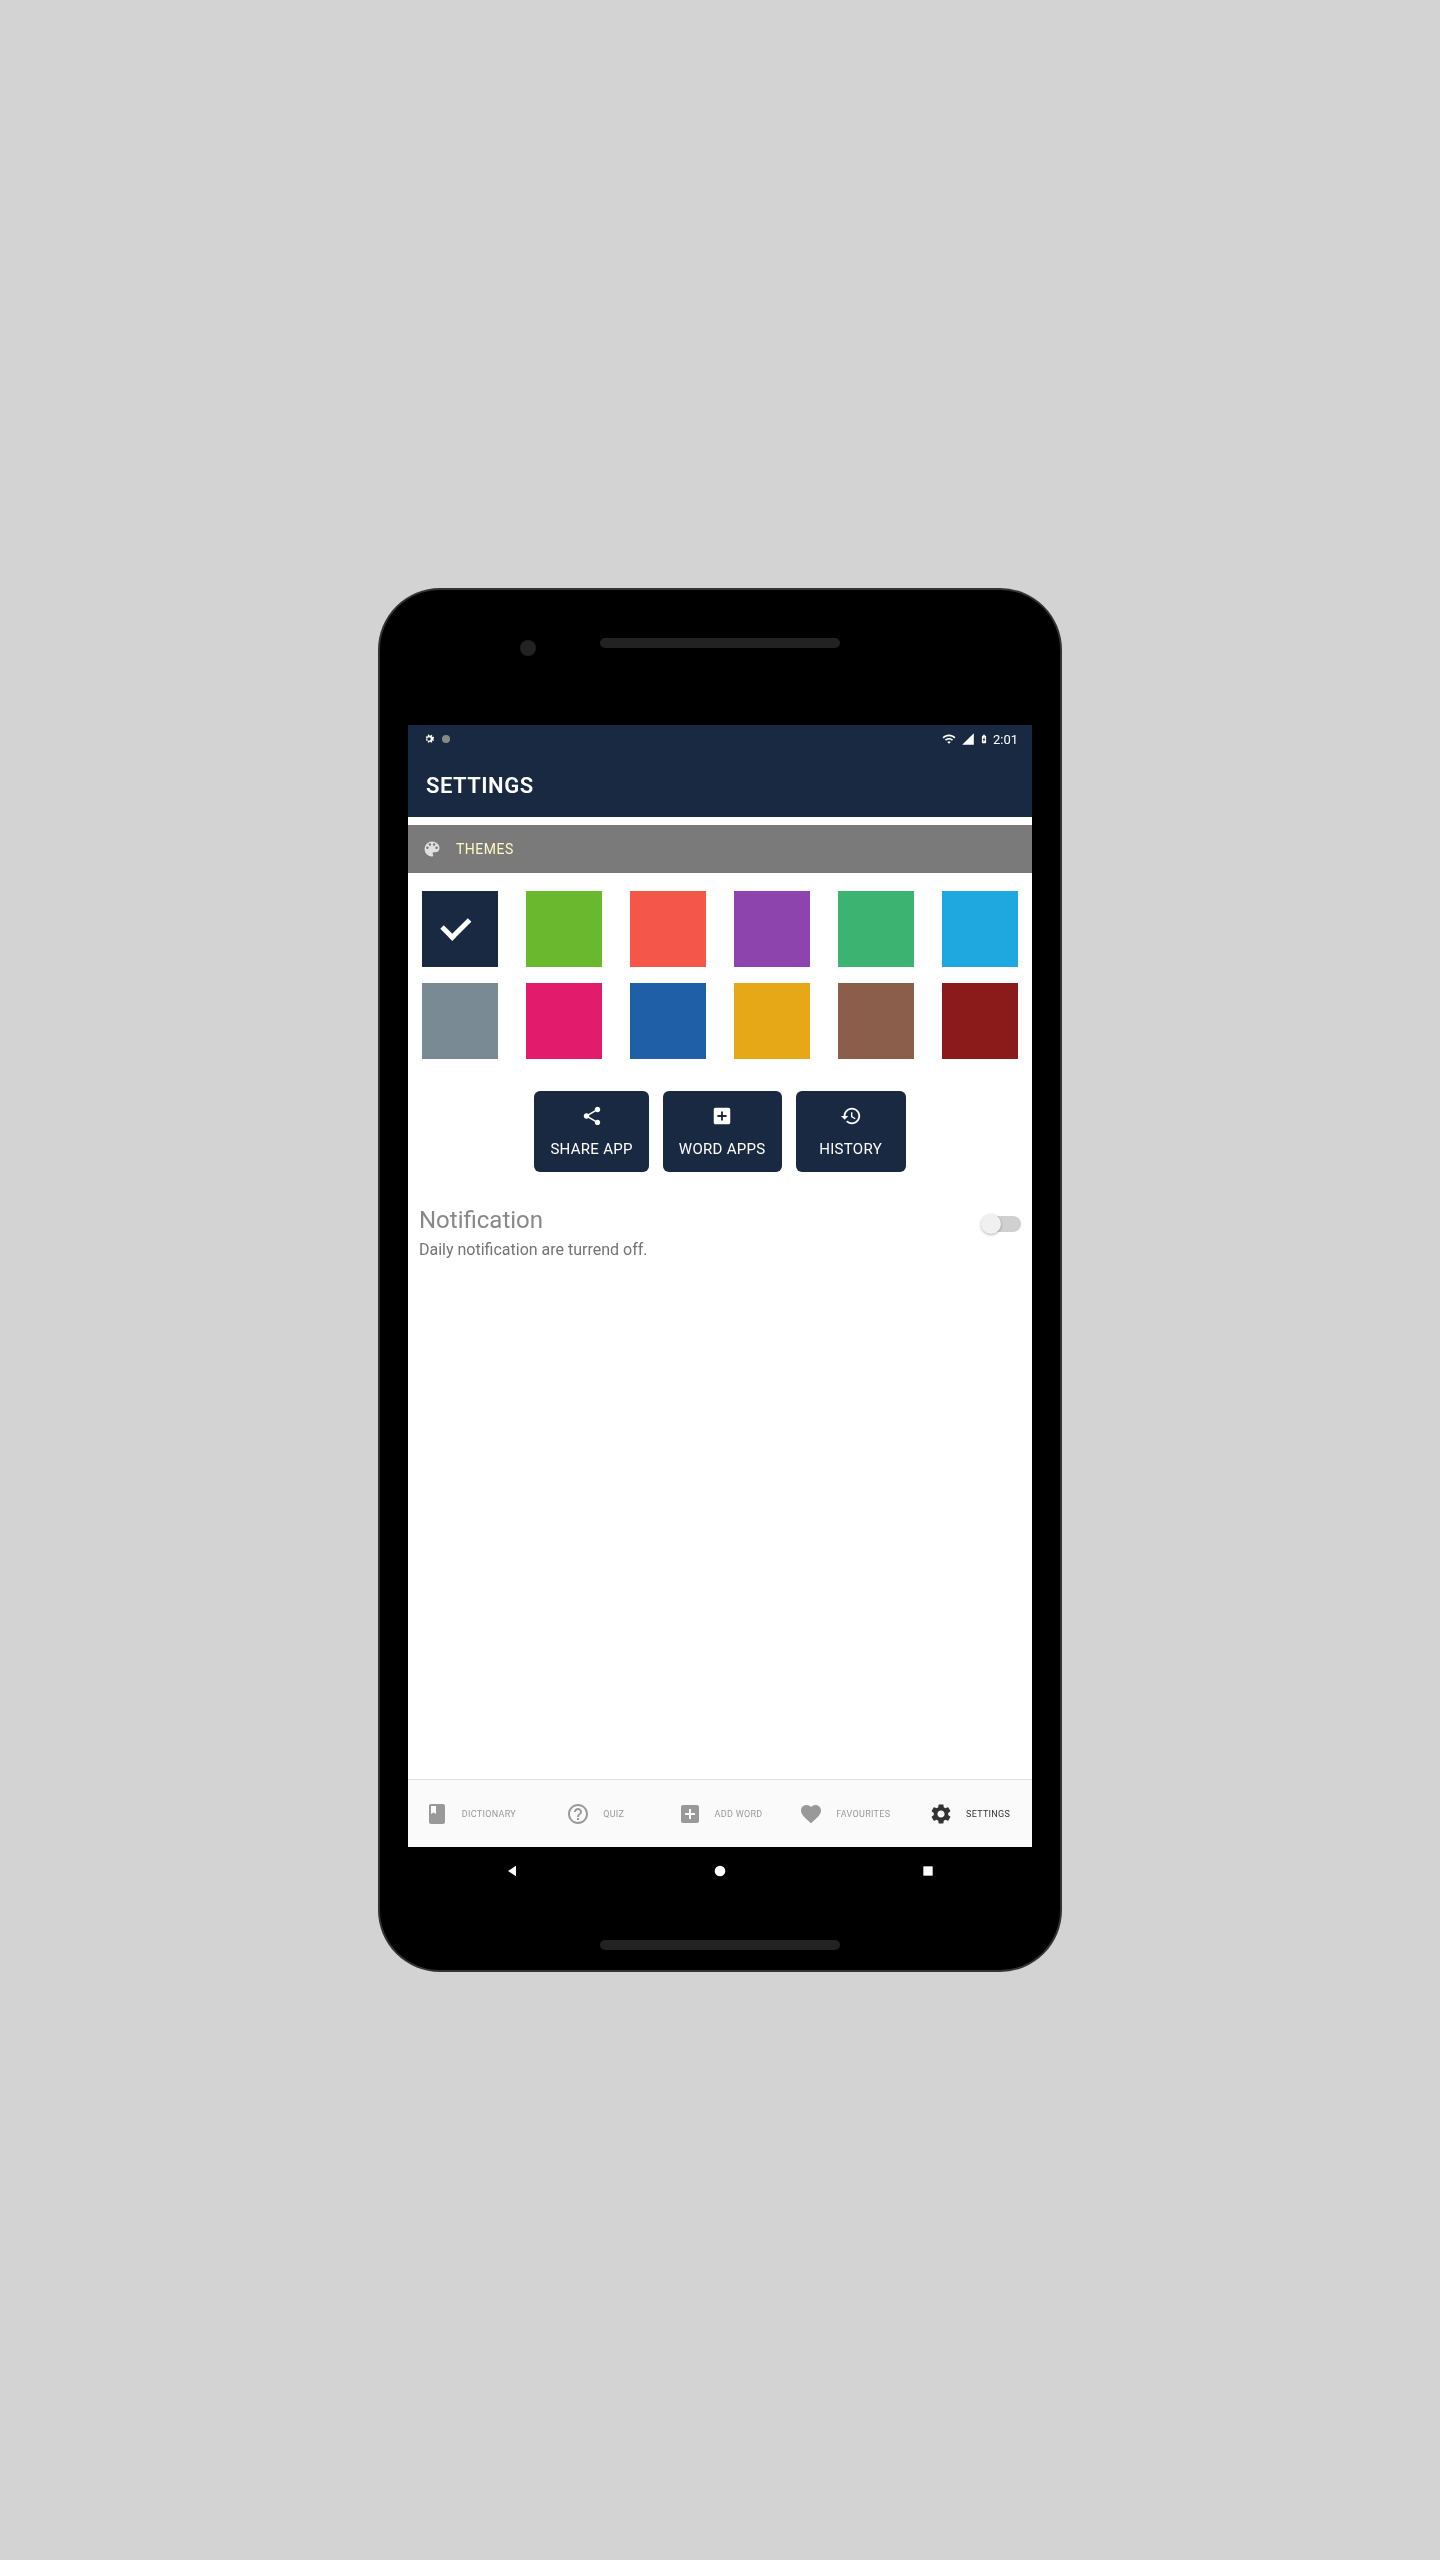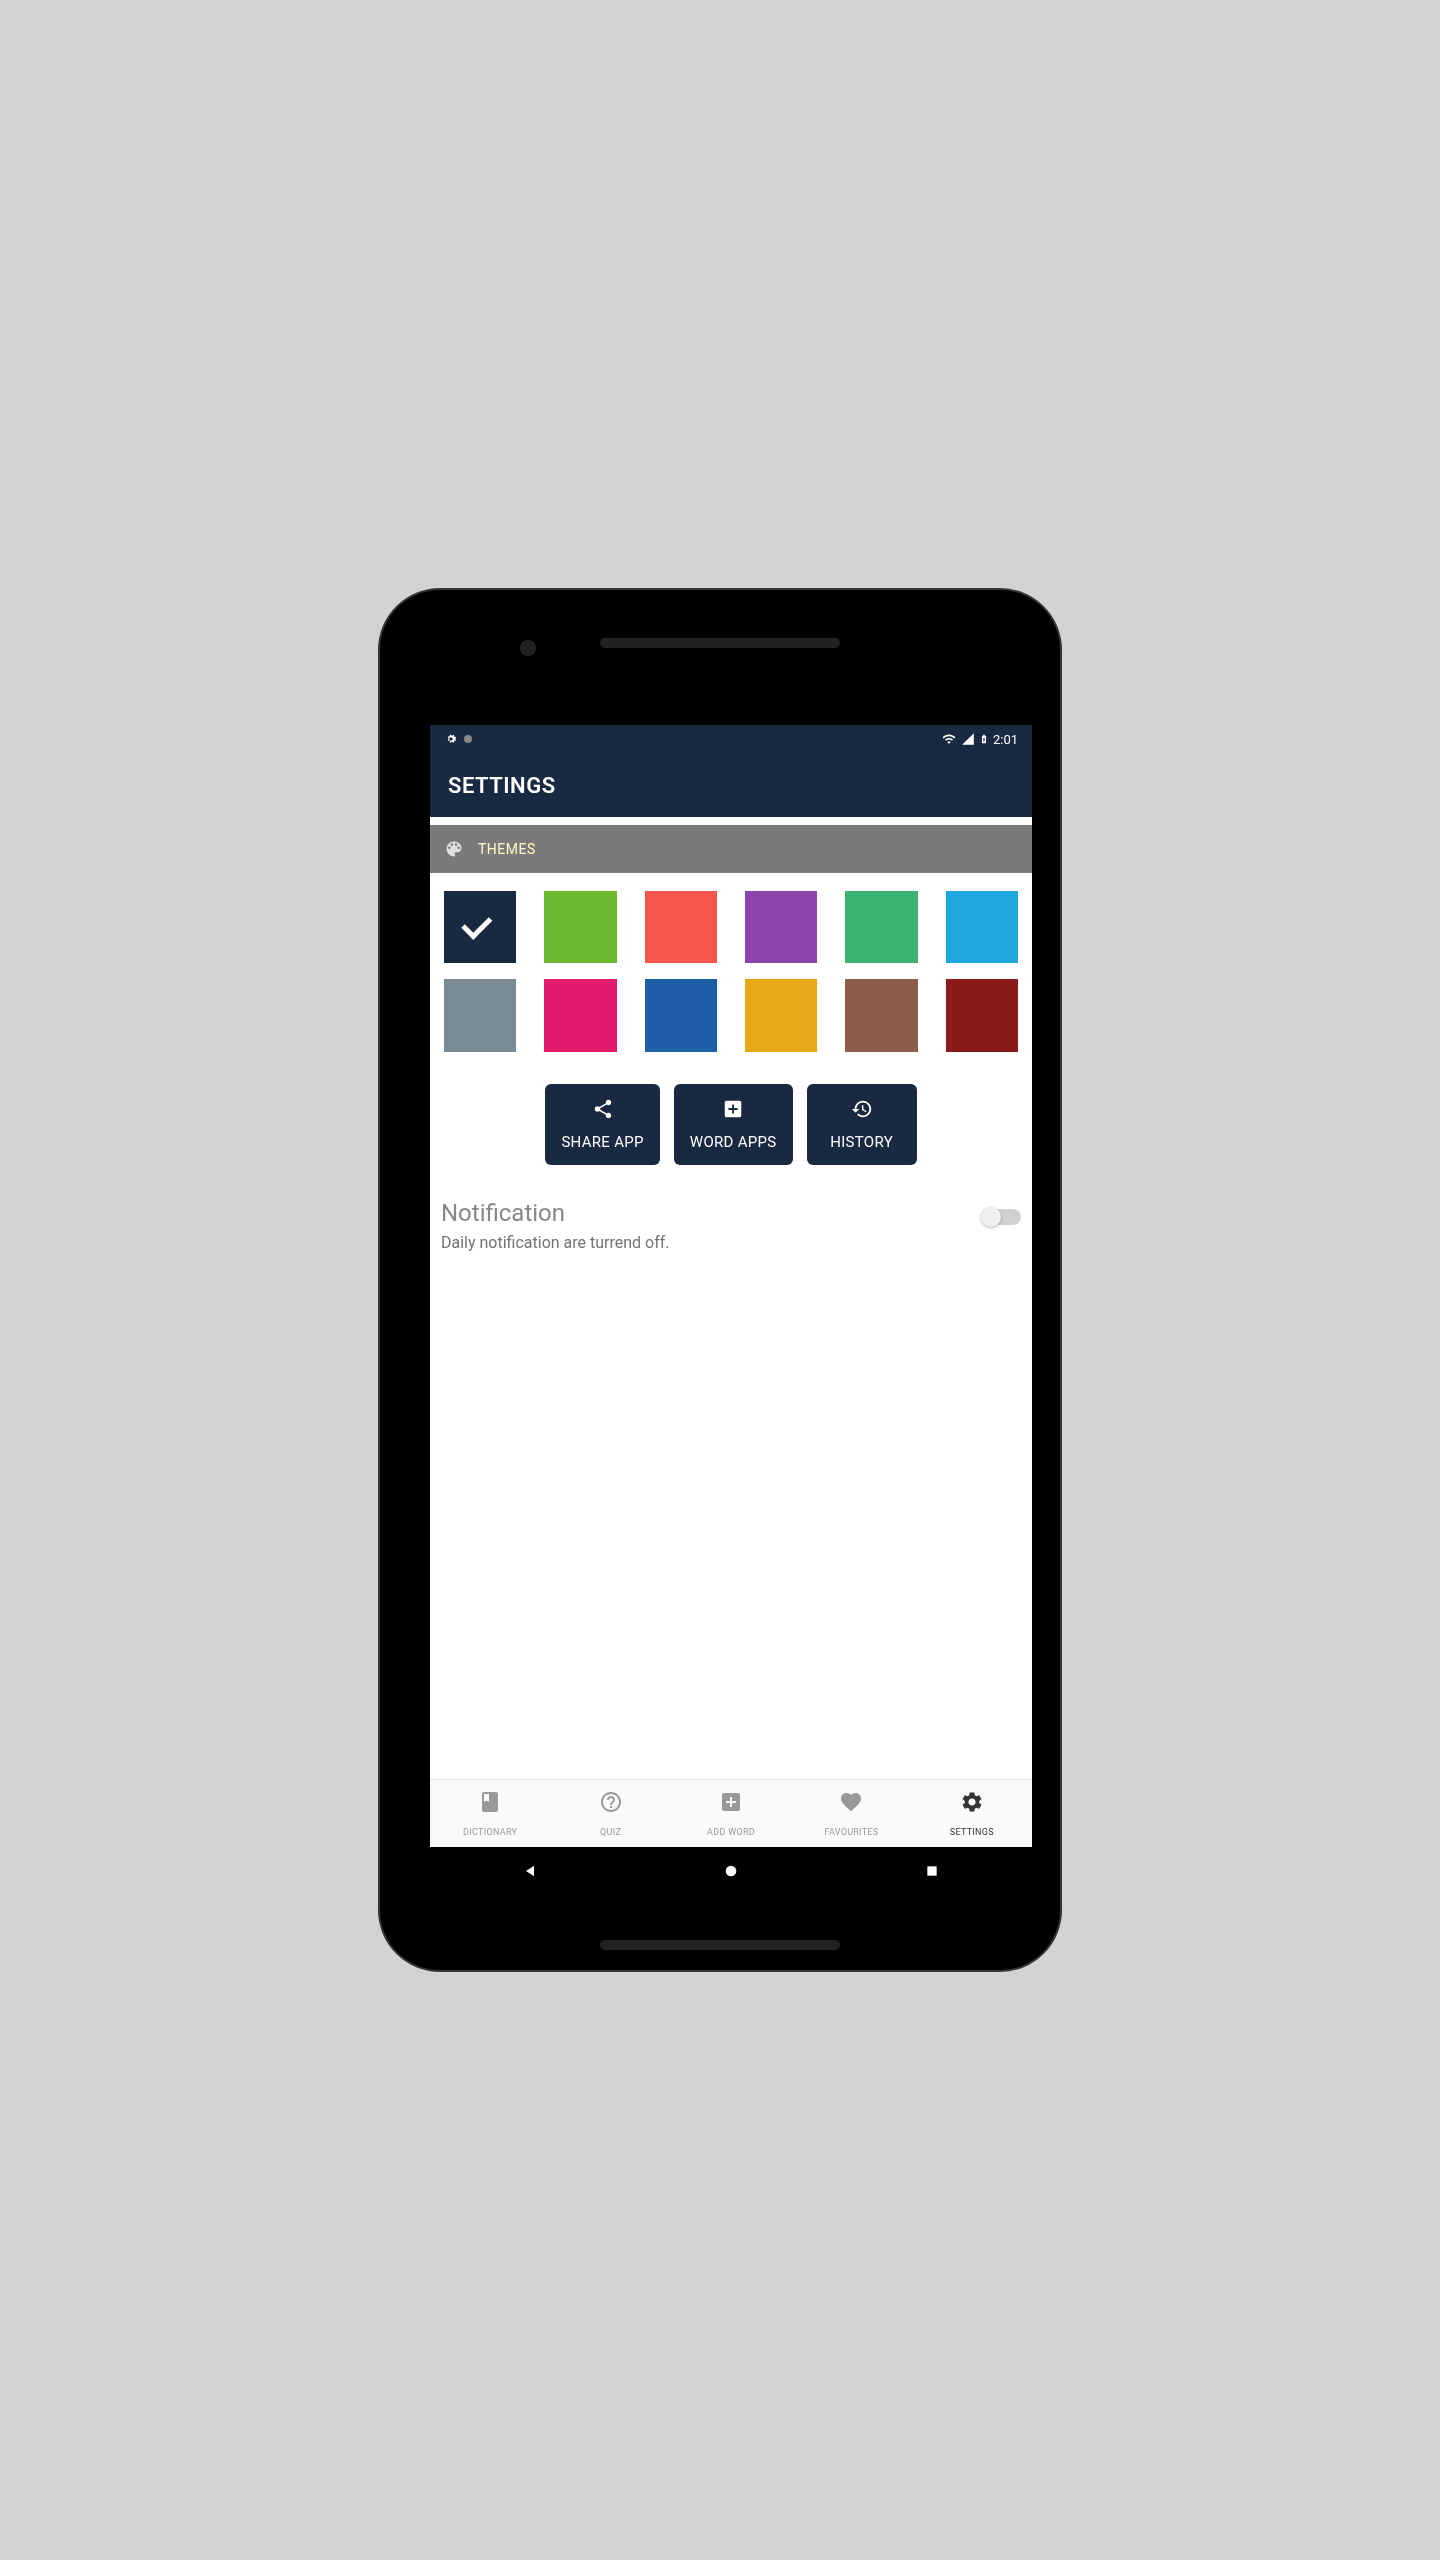--- a/index.html
+++ b/index.html
@@ -70,21 +70,20 @@
 
 .screen {
   position: absolute;
   top: 115px;
   left: 14px;
   right: 14px;
   bottom: 55px;
   background: #fff;
   display: flex;
   flex-direction: column;
-  margin-left: 22px;
 }
 
 .status-bar {
   height: 28px;
   background: #1a2942;
   display: flex;
   align-items: center;
   justify-content: space-between;
   padding: 0 14px;
   color: #fff;
@@ -231,21 +230,21 @@
 .bottom-nav {
   height: 68px;
   background: #fafafa;
   border-top: 1px solid #e0e0e0;
   display: flex;
 }
 
 .nav-item {
   flex: 1;
   display: flex;
-  flex-direction: column;
+  flex-direction: row;
   align-items: center;
   justify-content: center;
   gap: 13px;
   cursor: pointer;
   color: #999;
 }
 
 .nav-item.active { color: #333; }
 
 .nav-label {

